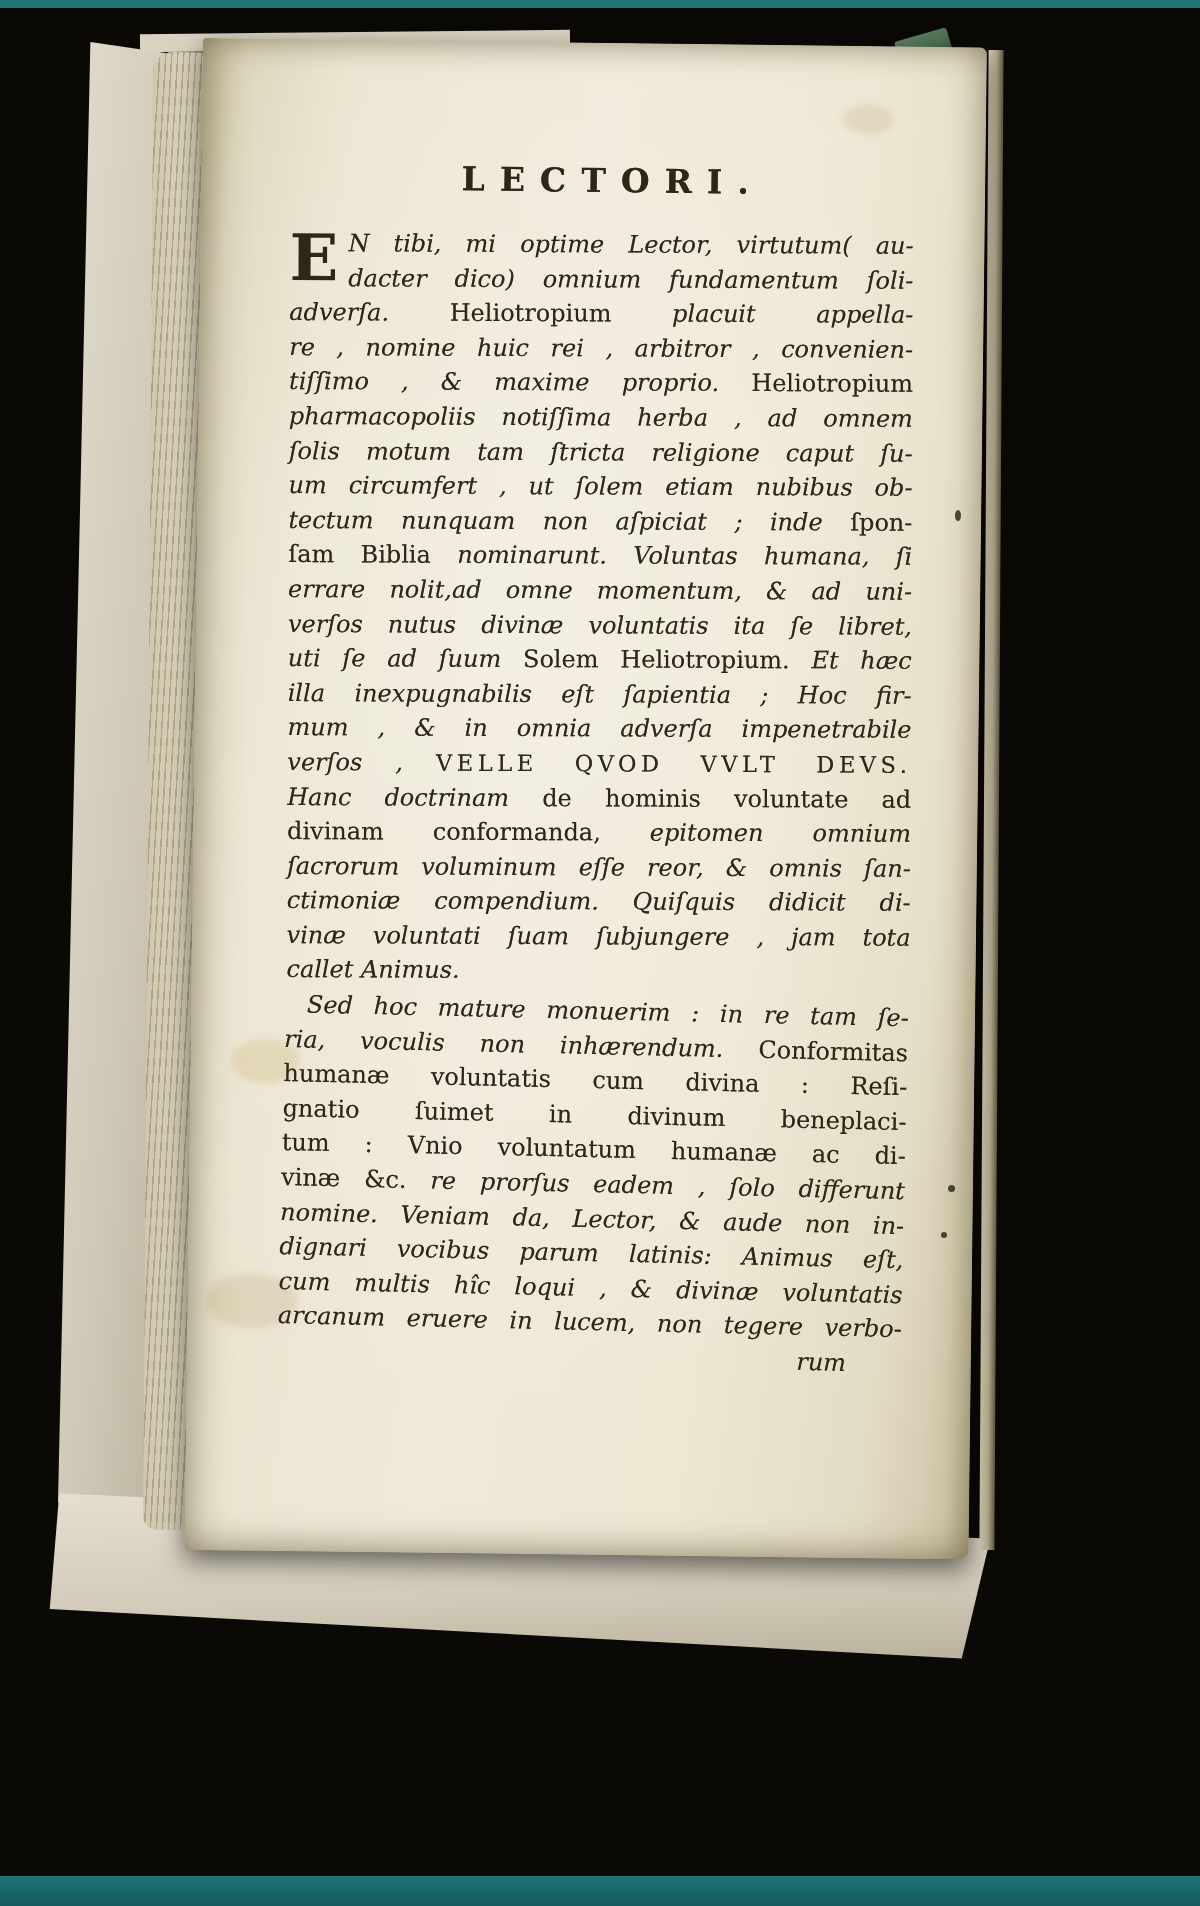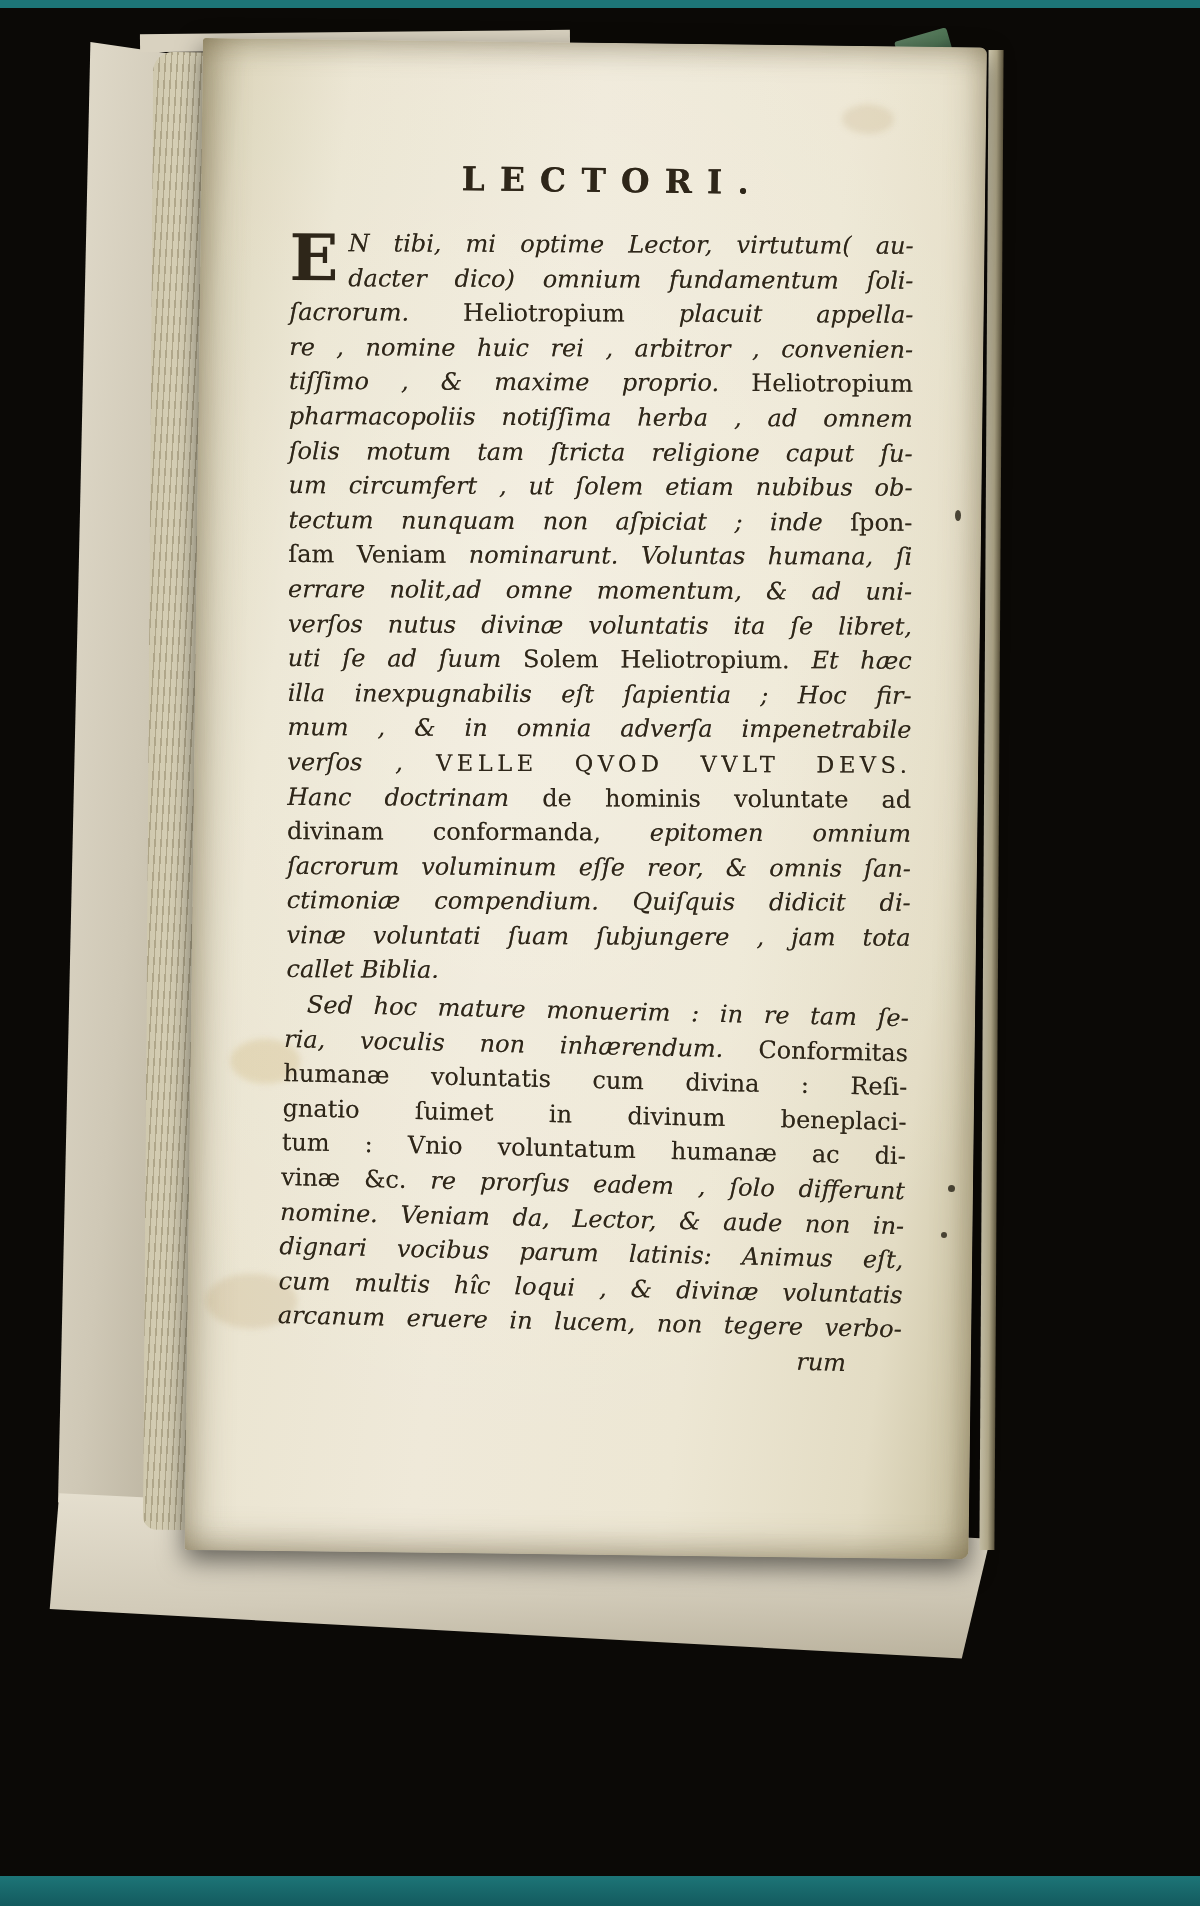--- a/index.html
+++ b/index.html
@@ -96,40 +96,40 @@
     <div class="stain stain-b"></div>
     <div class="stain stain-c"></div>
 
     <div class="text-block">
       <div class="title">LECTORI.</div>
 
     <div class="paragraph p1">
           <span class="dropcap">E</span>
           <div class="line"><span class="it">N tibi, mi optime Lector, virtutum( au-</span></div>
           <div class="line"><span class="it">dacter dico) omnium fundamentum ſoli-</span></div>
-          <div class="line"><span class="it">ſacrorum. </span><span class="ro">Heliotropium </span><span class="it">placuit appella-</span></div>
+          <div class="line"><span class="it">adverſa. </span><span class="ro">Heliotropium </span><span class="it">placuit appella-</span></div>
           <div class="line"><span class="it">re , nomine huic rei , arbitror , convenien-</span></div>
           <div class="line"><span class="it">tiſſimo , &amp; maxime proprio. </span><span class="ro">Heliotropium</span></div>
           <div class="line"><span class="it">pharmacopoliis notiſſima herba , ad omnem</span></div>
           <div class="line"><span class="it">ſolis motum tam ſtricta religione caput ſu-</span></div>
           <div class="line"><span class="it">um circumfert , ut ſolem etiam nubibus ob-</span></div>
           <div class="line"><span class="it">tectum nunquam non aſpiciat ; inde </span><span class="ro">ſpon-</span></div>
-          <div class="line"><span class="ro">ſam Veniam </span><span class="it">nominarunt. Voluntas humana, ſi</span></div>
+          <div class="line"><span class="ro">ſam Biblia </span><span class="it">nominarunt. Voluntas humana, ſi</span></div>
           <div class="line"><span class="it">errare nolit,ad omne momentum, &amp; ad uni-</span></div>
           <div class="line"><span class="it">verſos nutus divinæ voluntatis ita ſe libret,</span></div>
           <div class="line"><span class="it">uti ſe ad ſuum </span><span class="ro">Solem Heliotropium. </span><span class="it">Et hæc</span></div>
           <div class="line"><span class="it">illa inexpugnabilis eſt ſapientia ; Hoc fir-</span></div>
           <div class="line"><span class="it">mum , &amp; in omnia adverſa impenetrabile</span></div>
           <div class="line"><span class="it">verſos , </span><span class="sc">VELLE QVOD VVLT DEVS.</span></div>
           <div class="line"><span class="it">Hanc doctrinam </span><span class="ro">de hominis voluntate ad</span></div>
           <div class="line"><span class="ro">divinam conformanda, </span><span class="it">epitomen omnium</span></div>
           <div class="line"><span class="it">ſacrorum voluminum eſſe reor, &amp; omnis ſan-</span></div>
           <div class="line"><span class="it">ctimoniæ compendium. Quiſquis didicit di-</span></div>
           <div class="line"><span class="it">vinæ voluntati ſuam ſubjungere , jam tota</span></div>
-          <div class="line nojust"><span class="it">callet Biblia.</span></div>
+          <div class="line nojust"><span class="it">callet Animus.</span></div>
         </div>
         <div class="paragraph p2">
           <div class="line indent"><span class="it">Sed hoc mature monuerim : in re tam ſe-</span></div>
           <div class="line"><span class="it">ria, voculis non inhærendum. </span><span class="ro">Conformitas</span></div>
           <div class="line"><span class="ro">humanæ voluntatis cum divina : Reſi-</span></div>
           <div class="line"><span class="ro">gnatio ſuimet in divinum beneplaci-</span></div>
           <div class="line"><span class="ro">tum : Vnio voluntatum humanæ ac di-</span></div>
           <div class="line"><span class="ro">vinæ &amp;c. </span><span class="it">re prorſus eadem , ſolo differunt</span></div>
           <div class="line"><span class="it">nomine. Veniam da, Lector, &amp; aude non in-</span></div>
           <div class="line"><span class="it">dignari vocibus parum latinis: Animus eſt,</span></div>

